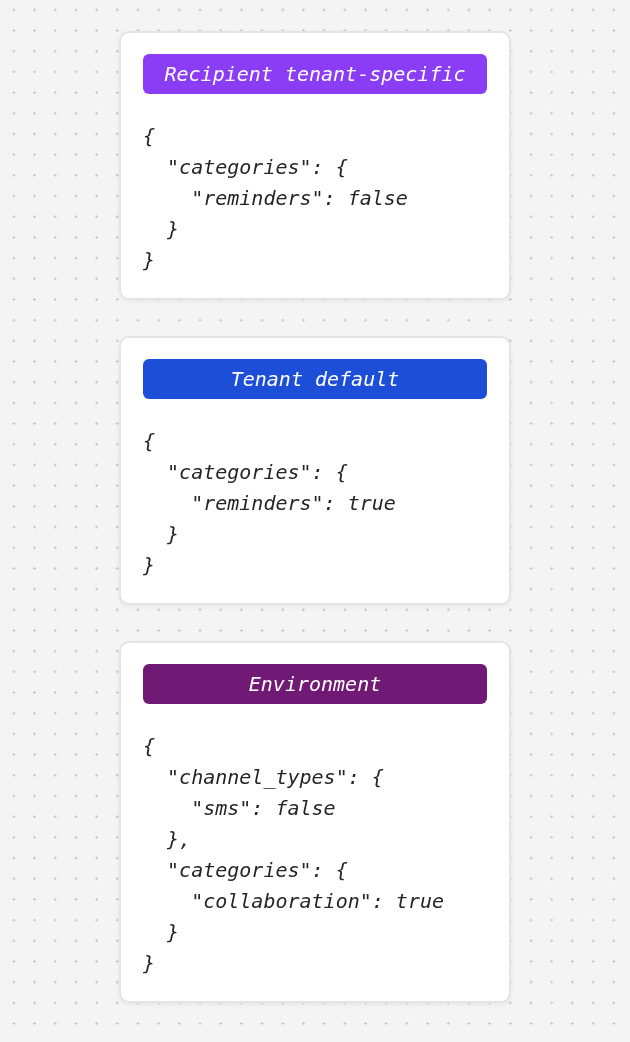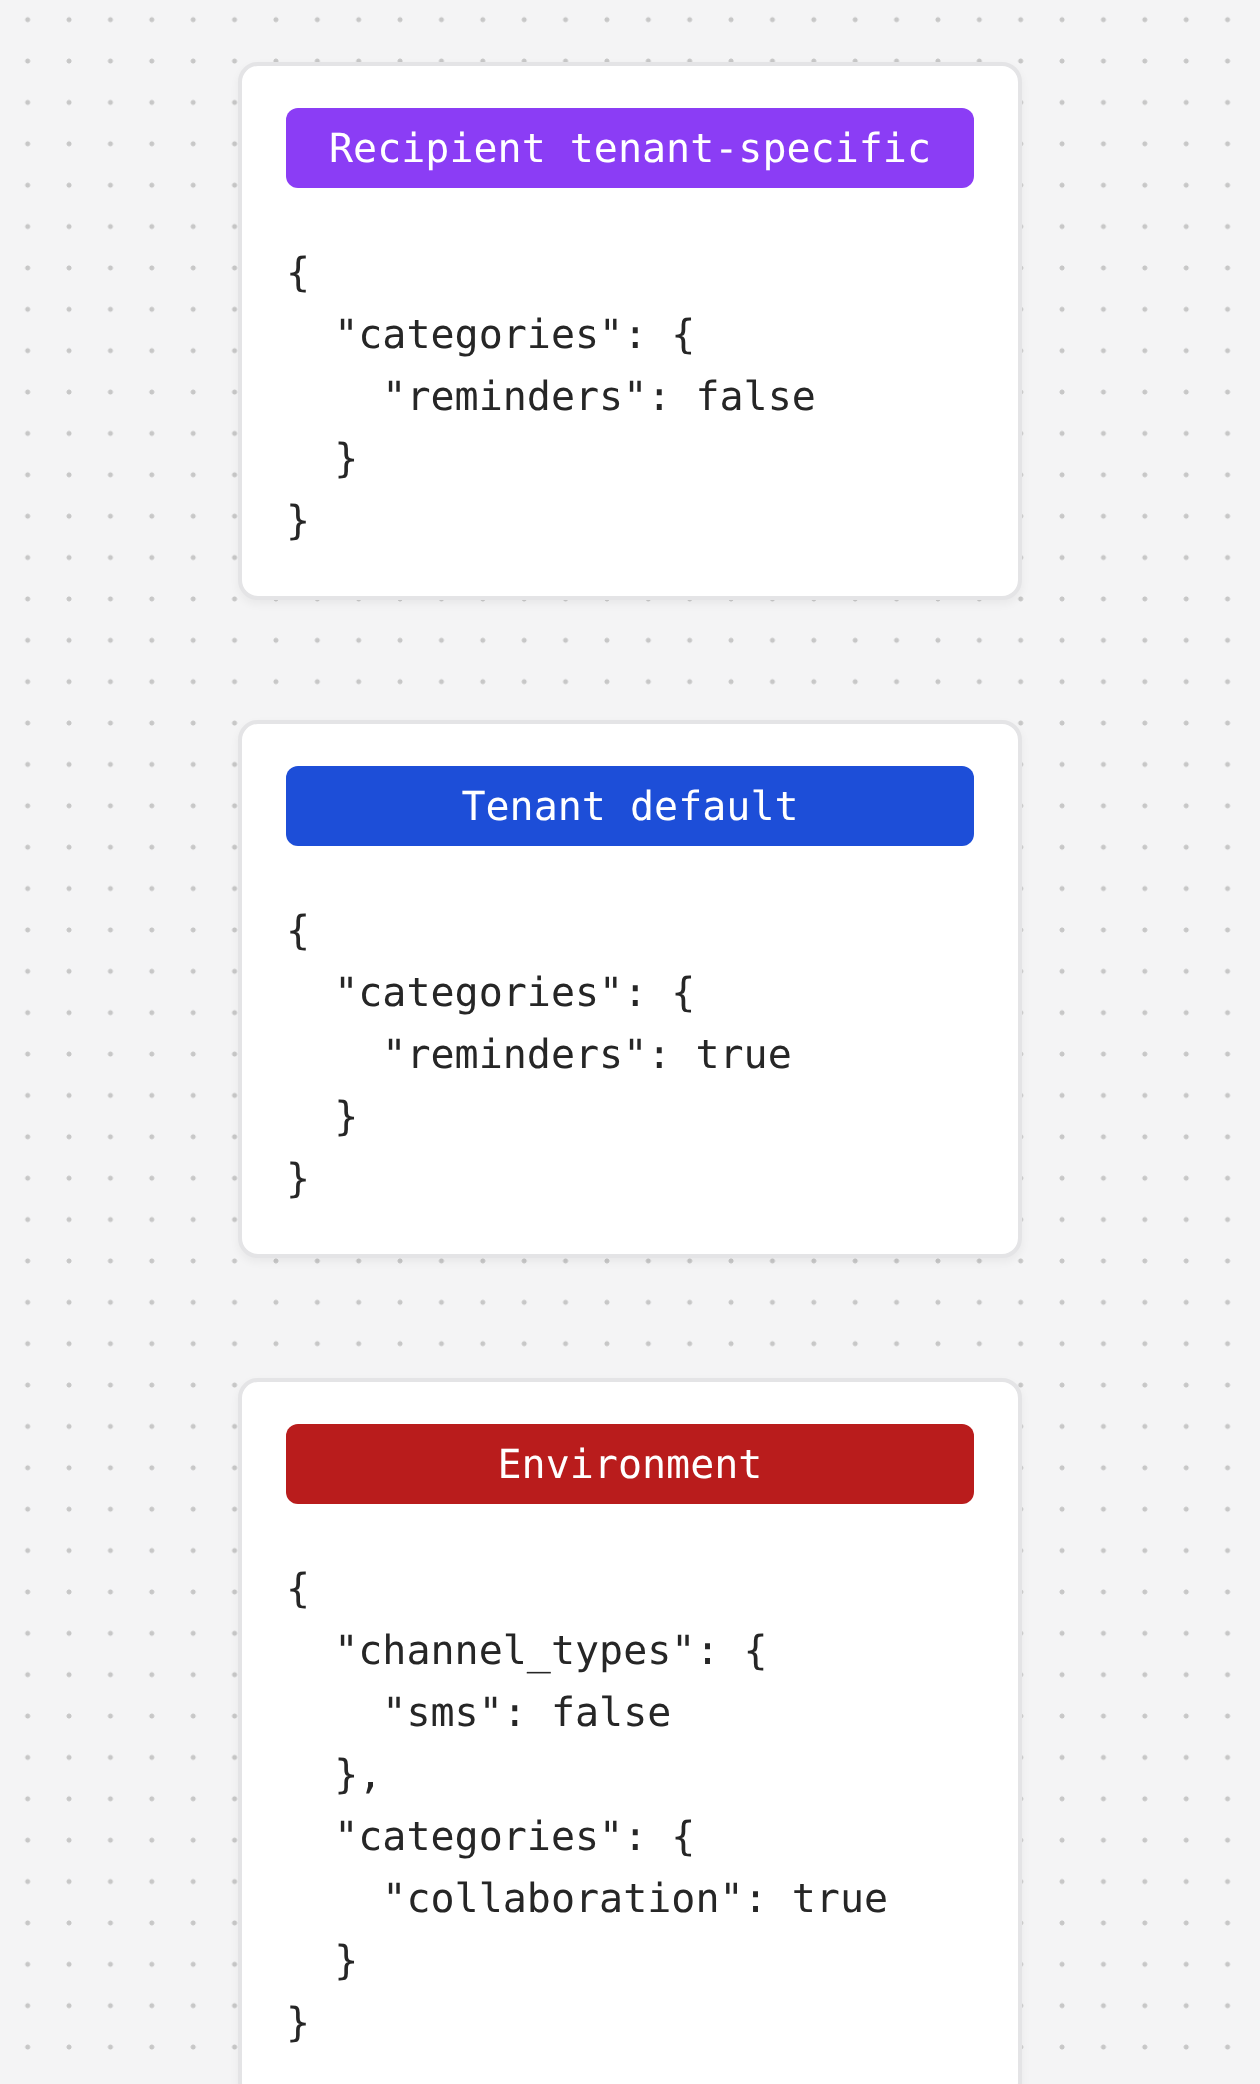--- a/index.html
+++ b/index.html
@@ -14,21 +14,22 @@
     font-family: "DejaVu Sans Mono", "Liberation Mono", monospace;
     overflow: hidden;
   }
   .canvas {
     width: 630px;
     height: 1042px;
     padding-top: 31px;
     display: flex;
     flex-direction: column;
     align-items: center;
-    gap: 60px;
+    gap: 36px;
+    font-style: italic;
   }
   .card {
     width: 392px;
     background: #ffffff;
     border: 2px solid #e4e4e6;
     border-radius: 10px;
     box-shadow: 0 2px 5px rgba(0,0,0,0.05);
     padding: 21px 22px 22px 22px;
     flex: 0 0 auto;
   }
@@ -69,21 +70,21 @@
   <section class="card">
     <div class="badge" style="background-color: #1d4ed8;">Tenant default</div>
     <pre class="code">{
   "categories": {
     "reminders": true
   }
 }</pre>
   </section>
 
   <section class="card">
-    <div class="badge" style="background-color: #b91c1c;">Environment</div>
+    <div class="badge" style="background-color: #701a75;">Environment</div>
     <pre class="code">{
   "channel_types": {
     "sms": false
   },
   "categories": {
     "collaboration": true
   }
 }</pre>
   </section>
 

